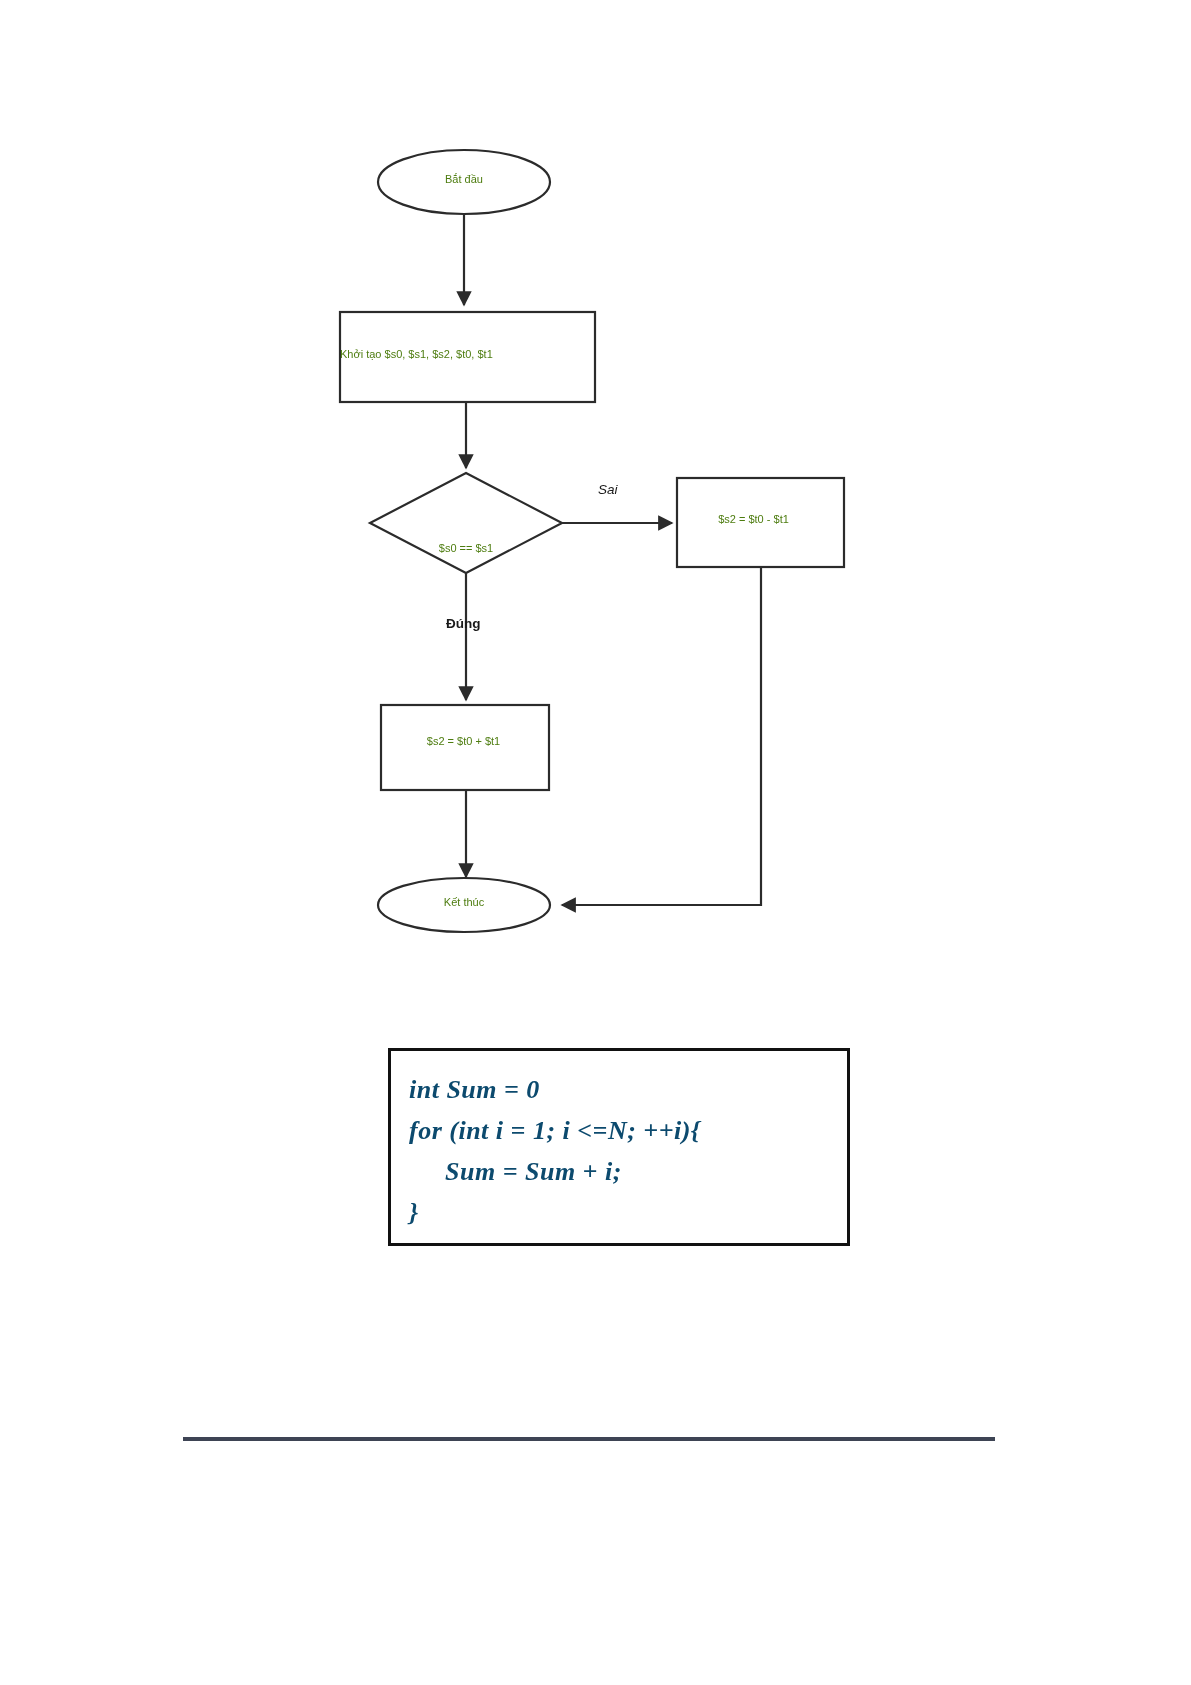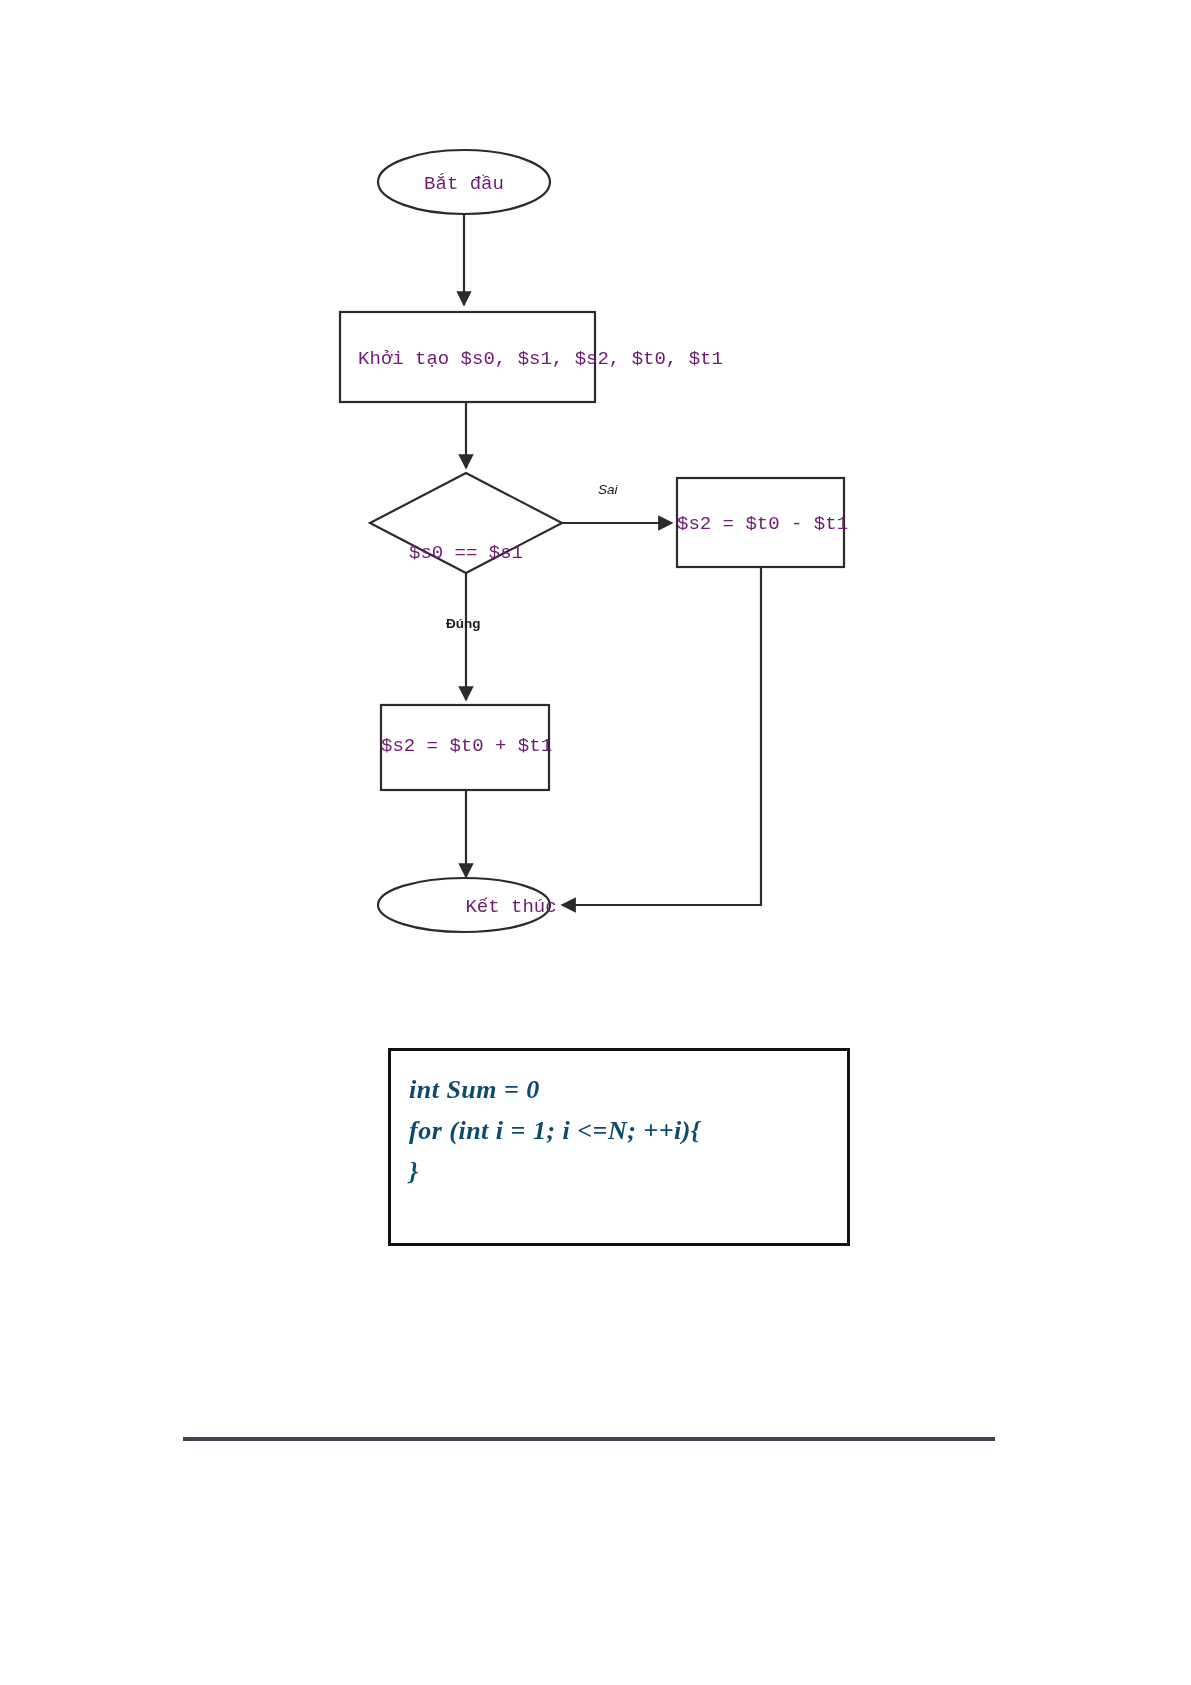--- a/index.html
+++ b/index.html
@@ -27,23 +27,23 @@
     position: absolute;
     left: 0;
     top: 0;
     width: 1191px;
     height: 1000px;
   }
 
   
   .node-label {
     position: absolute;
-    font-family: Liberation Mono, monospace;
-    font-size: 19px;
-    color: #701a75;
+    font-family: Liberation Sans, sans-serif;
+    font-size: 11px;
+    color: #4d7c0f;
     white-space: nowrap;
     text-align: center;
     line-height: 1.2;
   }
   .edge-label {
     position: absolute;
     font-family: "Liberation Sans", sans-serif;
     font-size: 13.5px;
     color: #1a1a1a;
     white-space: nowrap;
@@ -115,35 +115,36 @@
 
     <line x1="466" y1="790" x2="466" y2="877" stroke="#2b2b2b" stroke-width="2.2" marker-end="url(#arrow)"></line>
 
     <path d="M 761 567 L 761 905 L 562 905" fill="none" stroke="#2b2b2b" stroke-width="2.2" marker-end="url(#arrow)"></path>
 
     <ellipse cx="464" cy="905" rx="86" ry="27" fill="#ffffff" stroke="#2b2b2b" stroke-width="2.2"></ellipse>
   </svg>
 
   <div class="node-label" style="left:378px; top:173px; width:172px;">Bắt đầu</div>
 
-  <div class="node-label" style="left:340px; top:348px; width:255px; text-align:left; padding-left:18px; box-sizing:border-box;">Khởi tạo $s0, $s1, $s2, $t0, $t1</div>
+  <div class="node-label" style="left:340px; top:348px; width:255px; text-align:left; padding-left:0; box-sizing:border-box;">Khởi tạo $s0, $s1, $s2, $t0, $t1</div>
 
   <div class="node-label" style="left:380px; top:514px; width:172px;margin-top:28px;">$s0 == $s1</div>
 
   <div class="node-label" style="left:677px; top:513px; width:153px;">$s2 = $t0 - $t1</div>
 
   <div class="node-label" style="left:381px; top:735px; width:165px;">$s2 = $t0 + $t1</div>
 
-  <div class="node-label" style="left:378px; top:896px; width:172px;margin-left:47px;">Kết thúc</div>
+  <div class="node-label" style="left:378px; top:896px; width:172px;">Kết thúc</div>
 
   <div class="edge-label" style="left:598px; top:482px;font-style:italic;">Sai</div>
 
   <div class="edge-label" style="left:446px; top:616px;font-weight:bold;">Đúng</div>
 
   <div id="code-block">
     <div class="code-line">int Sum = 0</div>
     <div class="code-line">for (int i = 1; i &lt;=N; ++i){</div>
+    <div class="code-line code-indent">Sum = Sum + i;</div>
     <div class="code-line">}</div>
   </div>
 
   <div id="footer-rule"></div>
 
 </div>
 
 </body></html>

